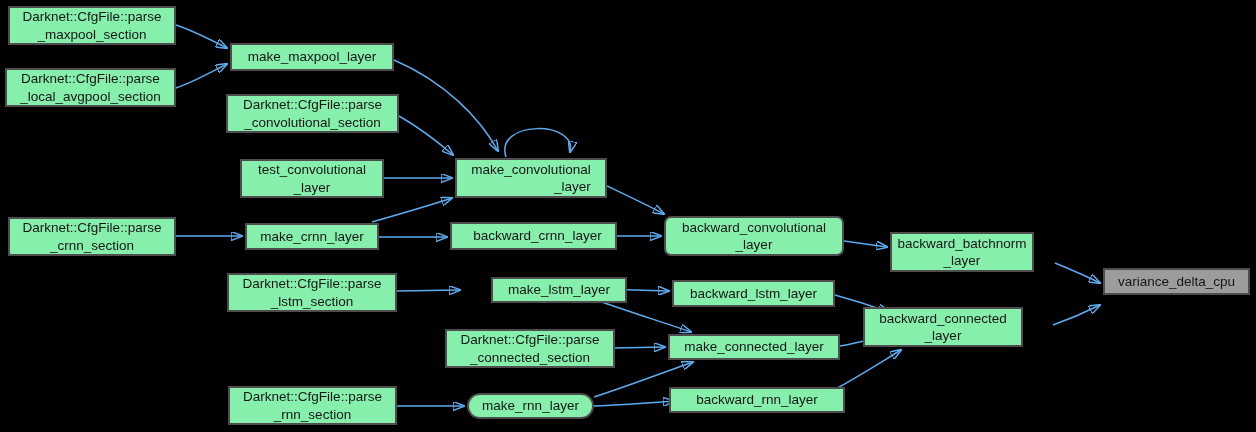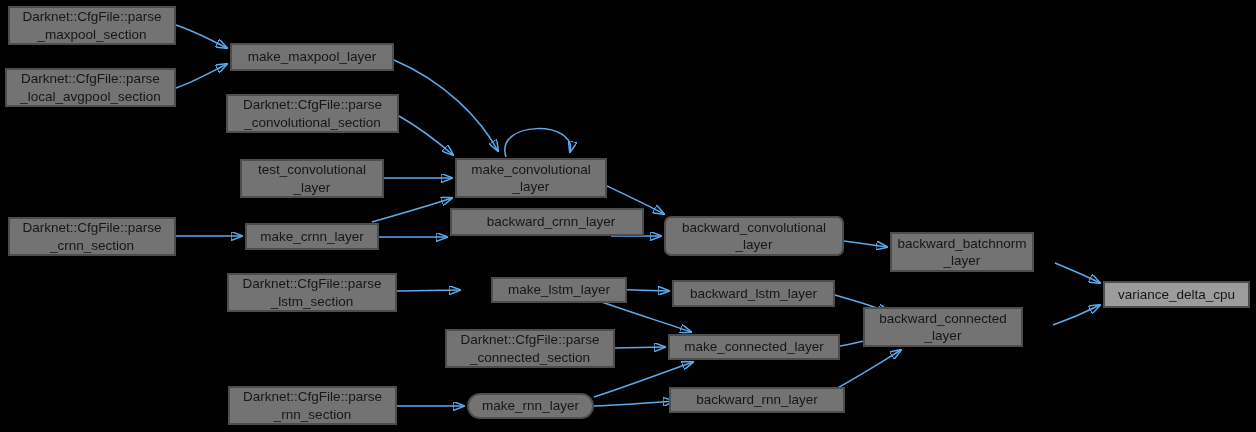--- a/index.html
+++ b/index.html
@@ -23,21 +23,21 @@
     height: 432px;
   }
   .edges path {
     fill: none;
     stroke: #5cabee;
     stroke-width: 1.5px;
   }
   .node {
     position: absolute;
     box-sizing: border-box;
-    background: #737373;
+    background: #86efac;
     border: 2px solid #4d4d4d;
     color: #161616;
     display: flex;
     align-items: center;
     justify-content: center;
     text-align: center;
     white-space: pre-line;
     font-size: 13.5px;
     line-height: 17.5px;
     cursor: pointer;
@@ -86,38 +86,38 @@
 
   <div class="node" style="left:8px;   top:6px;   width:168px; height:39px;">Darknet::CfgFile::parse
 _maxpool_section</div>
   <div class="node" style="left:5px;   top:68px;  width:171px; height:39px;">Darknet::CfgFile::parse
 _local_avgpool_section</div>
   <div class="node" style="left:230px; top:43px;  width:164px; height:28px;text-align:right;">make_maxpool_layer</div>
   <div class="node" style="left:226px; top:94px;  width:173px; height:39px;">Darknet::CfgFile::parse
 _convolutional_section</div>
   <div class="node" style="left:240px; top:159px; width:144px; height:39px;">test_convolutional
 _layer</div>
-  <div class="node" style="left:455px; top:158px; width:152px; height:40px;">make_convolutional
+  <div class="node" style="left:455px; top:158px; width:152px; height:40px;text-align:right;">make_convolutional
 _layer</div>
   <div class="node" style="left:8px;   top:217px; width:168px; height:39px;">Darknet::CfgFile::parse
 _crnn_section</div>
   <div class="node" style="left:245px; top:223px; width:134px; height:27px;">make_crnn_layer</div>
-  <div class="node" style="left:450px; top:208px; width:194px; height:28px;padding-left:8px;">backward_crnn_layer</div>
+  <div class="node" style="left:450px; top:222px; width:167px; height:28px;padding-left:8px;">backward_crnn_layer</div>
   <div class="node" style="left:664px; top:216px; width:180px; height:40px;border-radius:7px;">backward_convolutional
 _layer</div>
   <div class="node" style="left:890px; top:232px; width:144px; height:40px;">backward_batchnorm
 _layer</div>
   <div class="node" style="left:227px; top:273px; width:170px; height:39px;">Darknet::CfgFile::parse
 _lstm_section</div>
   <div class="node" style="left:463px; top:277px; width:136px; height:26px;margin-left:28px;">make_lstm_layer</div>
   <div class="node" style="left:672px; top:280px; width:163px; height:27px;">backward_lstm_layer</div>
   <div class="node" style="left:445px; top:329px; width:170px; height:39px;">Darknet::CfgFile::parse
 _connected_section</div>
   <div class="node" style="left:668px; top:334px; width:172px; height:26px;">make_connected_layer</div>
   <div class="node" style="left:863px; top:307px; width:160px; height:40px;">backward_connected
 _layer</div>
-  <div class="node focus" style="left:1103px; top:281px; width:147px; height:27px;">variance_delta_cpu</div>
+  <div class="node focus" style="left:1103px; top:268px; width:147px; height:27px;">variance_delta_cpu</div>
   <div class="node" style="left:228px; top:386px; width:169px; height:39px;">Darknet::CfgFile::parse
 _rnn_section</div>
   <div class="node" style="left:467px; top:393px; width:127px; height:26px;border-radius:13px;">make_rnn_layer</div>
   <div class="node" style="left:656px; top:387px; width:176px; height:26px;margin-left:13px;">backward_rnn_layer</div>
 
 </div>
 
 </body></html>

